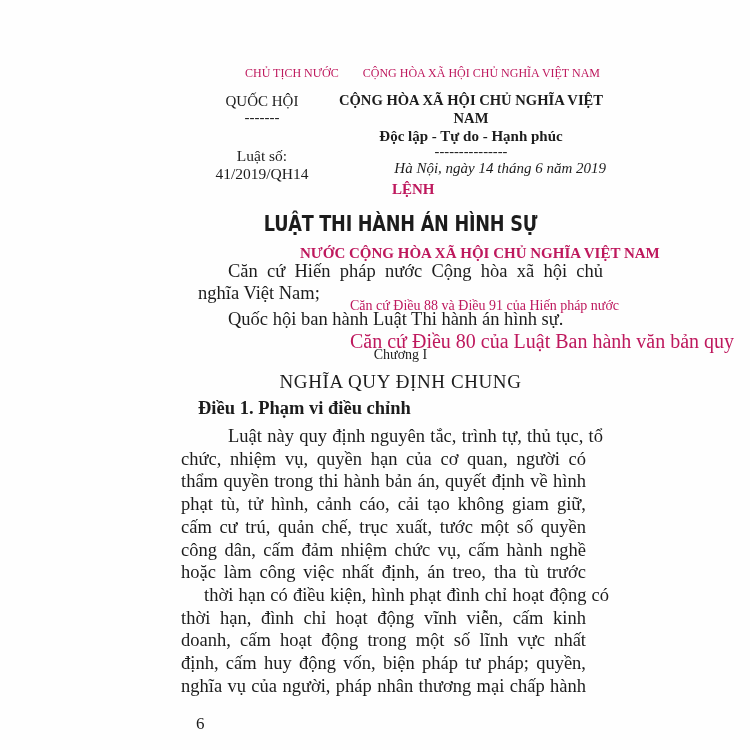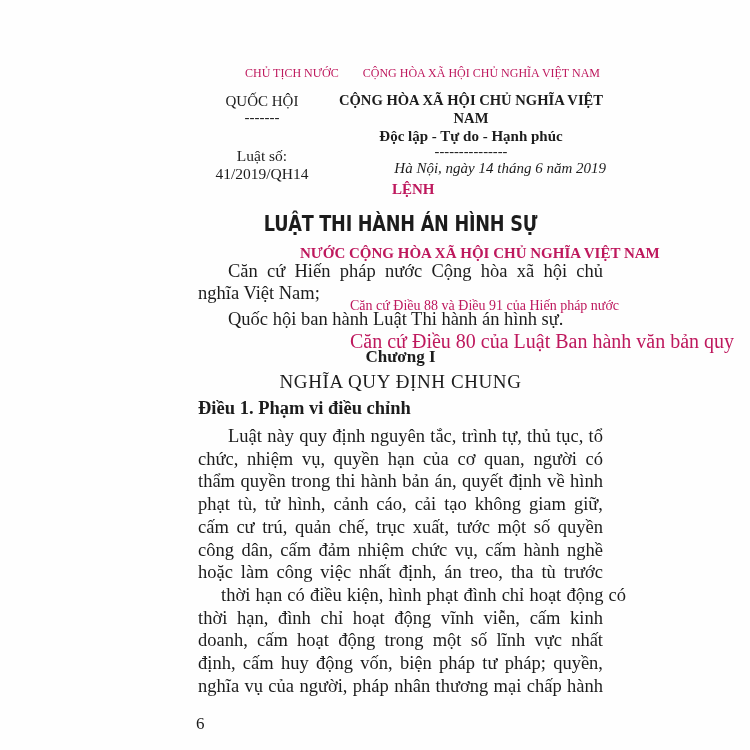--- a/index.html
+++ b/index.html
@@ -38,28 +38,28 @@
     font-size: 21px; letter-spacing: -0.3px;
     transform: scaleX(0.84); transform-origin: center;
   }
   .preamble {
     position: absolute; left: 198px; width: 405px;
     font-size: 18.5px; line-height: 21.5px;
     text-align: justify;
   }
   .chapter {
     position: absolute; left: 198px; width: 405px; text-align: center;
-    font-weight: bold; font-size: 17px;
+    font-weight: normal; font-size: 14px;
   }
   .article {
     position: absolute; left: 198px; top: 398px;
     font-weight: bold; font-size: 18.5px;
   }
   .body-line {
-    position: absolute; left: 198px; width: 405px; height: 22px;
+    position: absolute; left: 181px; width: 405px; height: 22px;
     font-size: 18.5px; line-height: 22px;
     text-align: justify; text-align-last: justify;
     white-space: nowrap; overflow: visible;
   }
   .body-line.first { left: 228px; width: 375px; }
   .page-num {
     position: absolute; left: 196px; top: 714px; font-size: 17px;
   }
 </style>
 </head>

